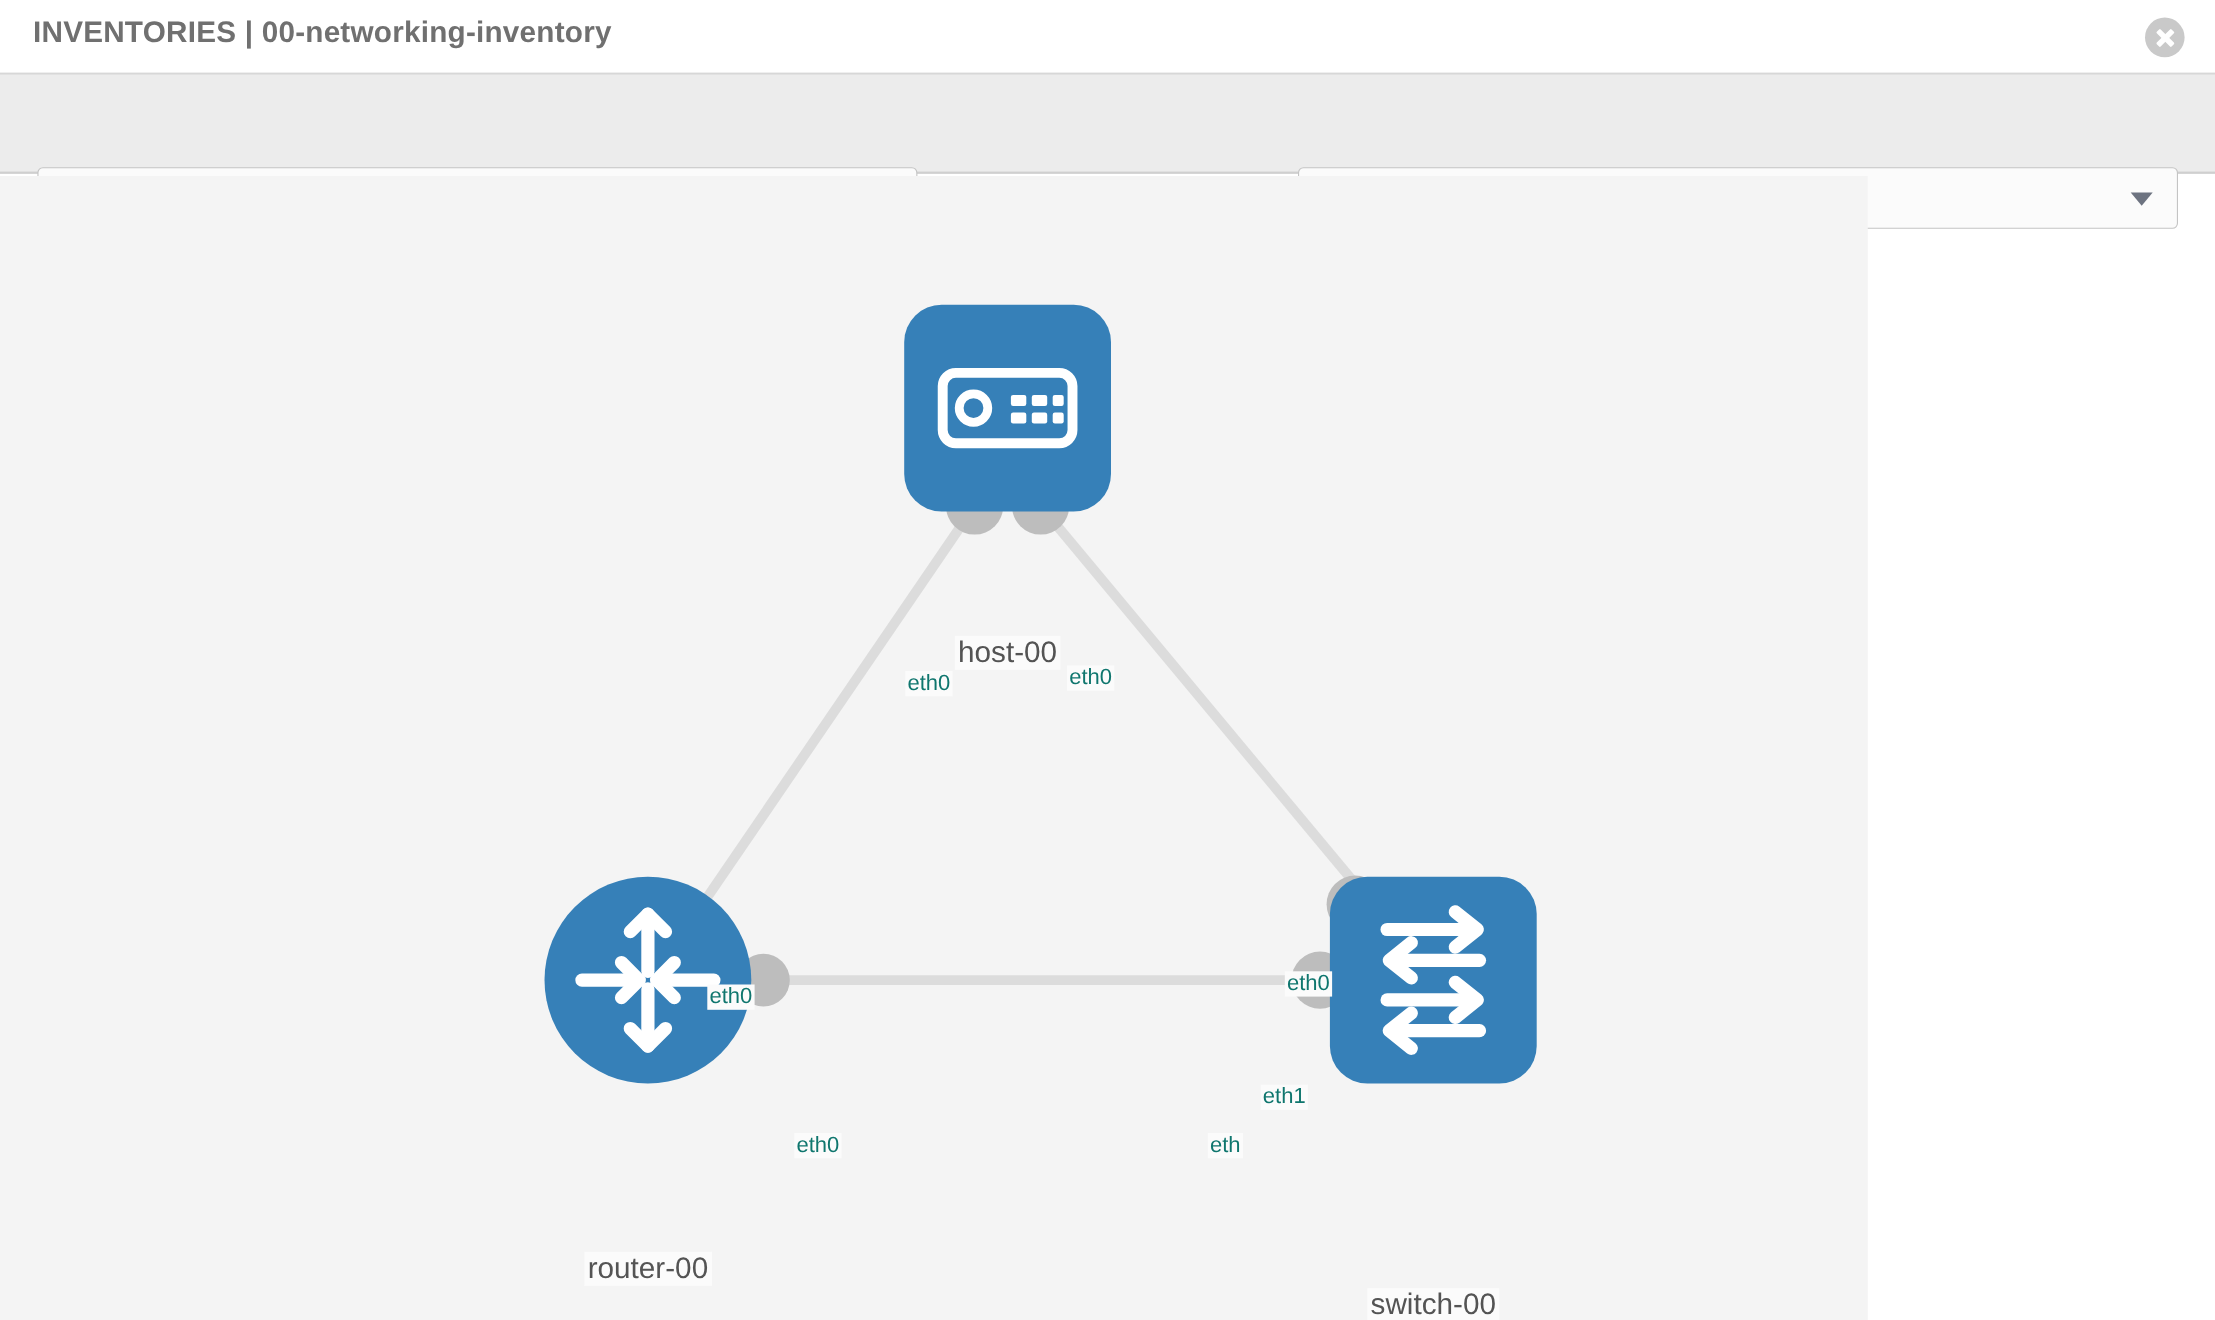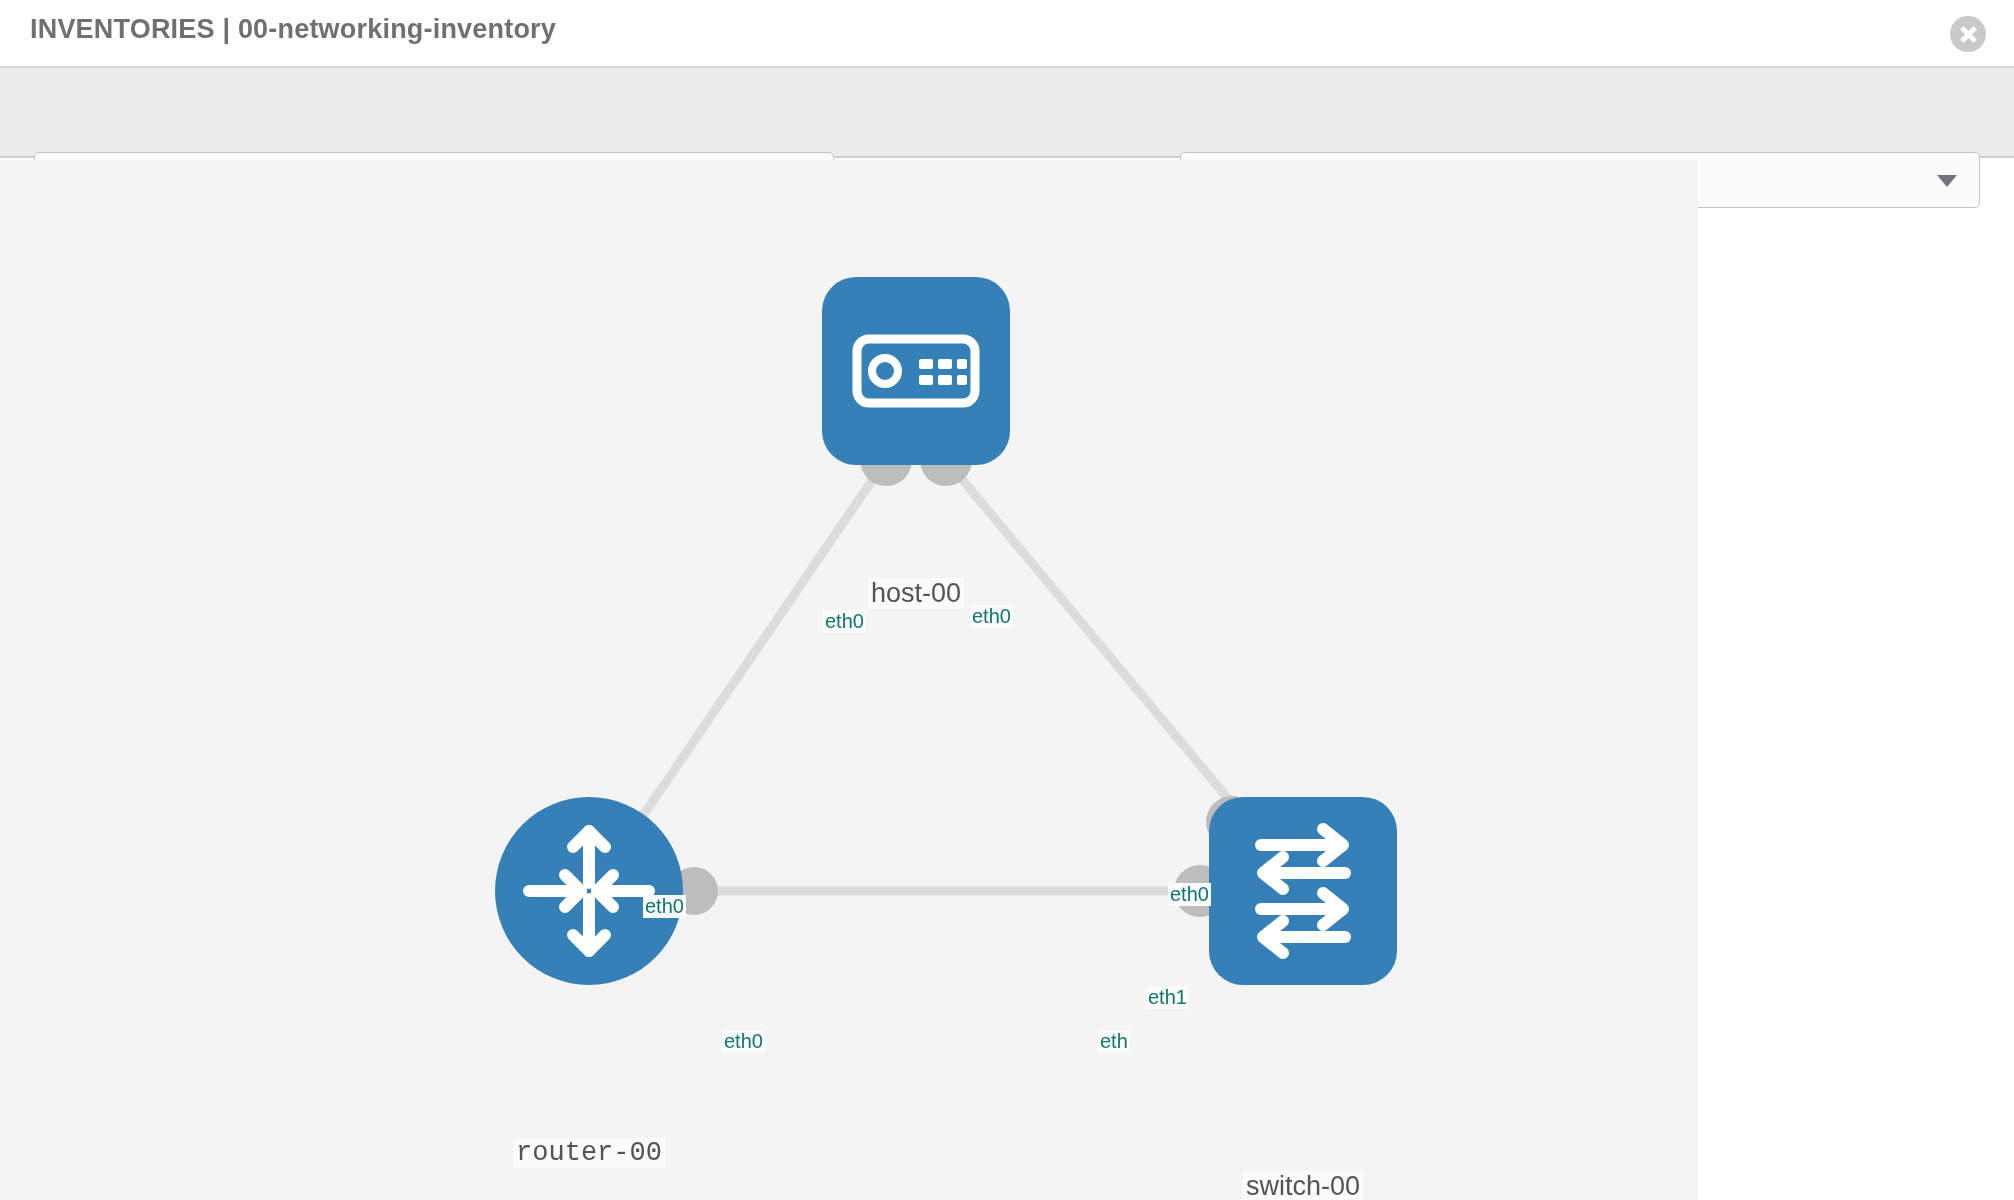--- a/index.html
+++ b/index.html
@@ -221,21 +221,21 @@
           <path d="M-42,18 L38,18"></path>
           <path d="M20,2 L40,18 L20,34"></path>
 
           <path d="M42,46 L-38,46"></path>
           <path d="M-20,30 L-40,46 L-20,62"></path>
         </g>
       </g>
     </svg>
 
     <div class="node-label" style="left:916px; top:418px;">host-00</div>
-    <div class="node-label" style="left:589px; top:978px;font-family:Liberation Mono, monospace;">router-00</div>
+    <div class="node-label" style="left:589px; top:978px;">router-00</div>
     <div class="node-label" style="left:1303px; top:1011px;">switch-00</div>
 
     <div class="iface-label" style="left:823px; top:450px;">eth0</div>
     <div class="iface-label" style="left:970px; top:445px;">eth0</div>
     <div class="iface-label" style="left:643px; top:735px;">eth0</div>
     <div class="iface-label" style="left:1168px; top:723px;">eth0</div>
     <div class="iface-label" style="left:722px; top:870px;">eth0</div>
     <div class="iface-label" style="left:1098px; top:870px;">eth</div>
     <div class="iface-label" style="left:1114px; top:826px;margin-left:32px;">eth1</div>
 

